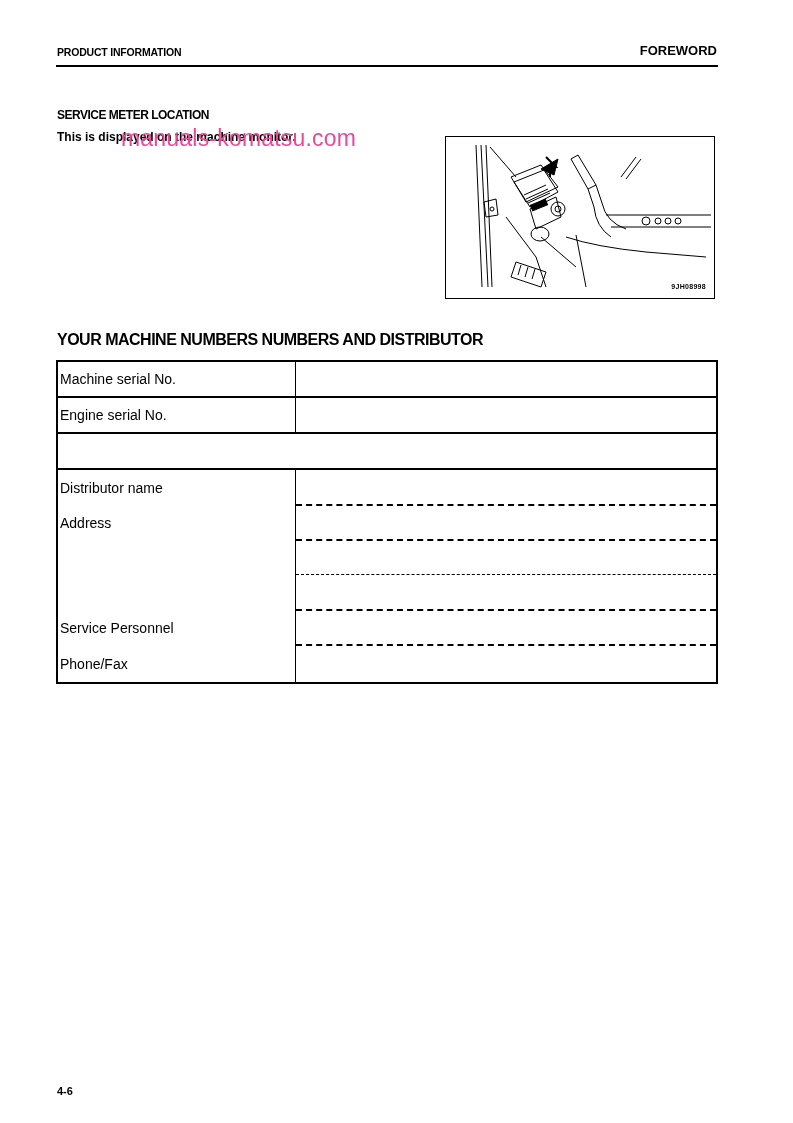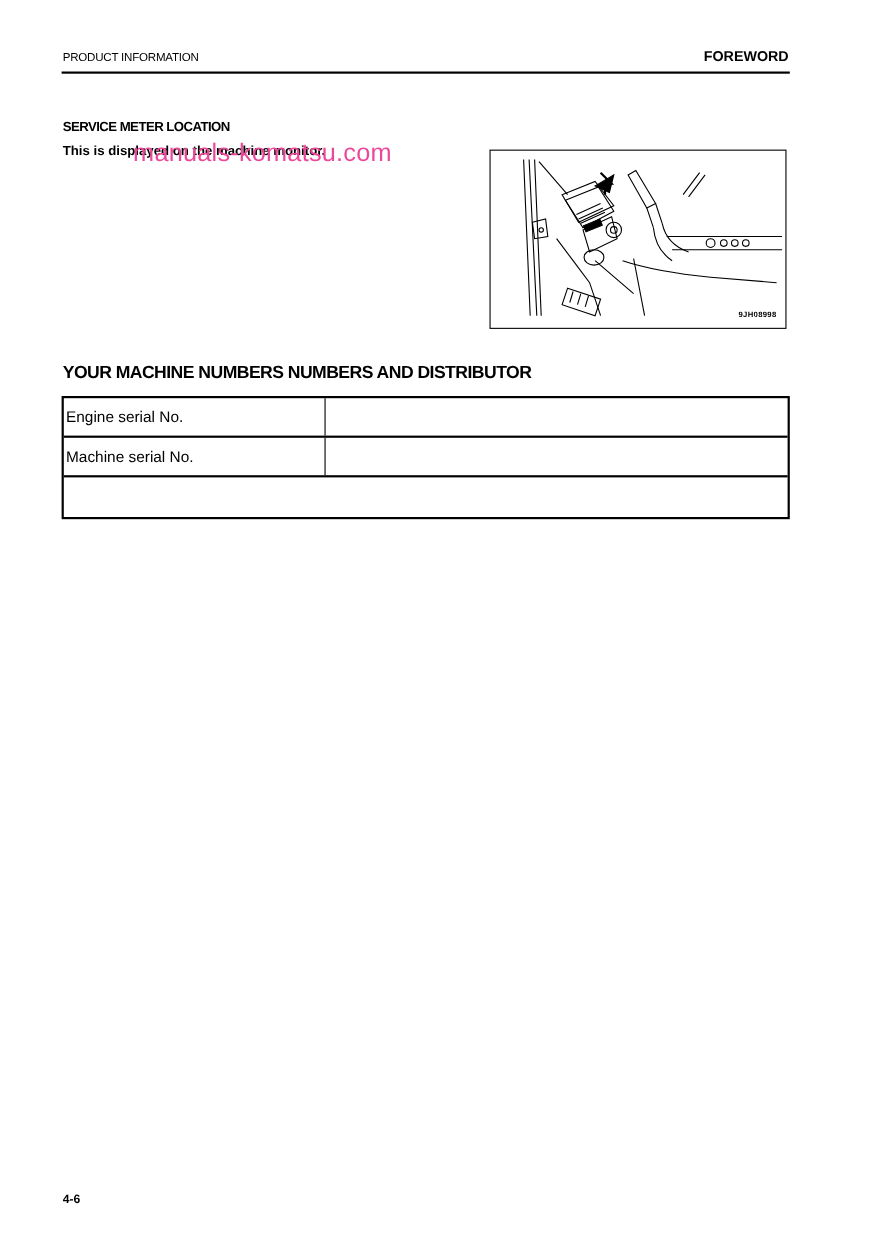--- a/index.html
+++ b/index.html
@@ -1,17 +1,17 @@
 <!DOCTYPE html>
 <html><head>
   <meta charset="utf-8">
   <style>
     html, body { margin: 0; padding: 0; background: #ffffff; }
     body { width: 793px; height: 1123px; position: relative; overflow: hidden; font-family: "Liberation Sans", sans-serif; color: #000; }
-    .hdr-left { position: absolute; left: 57px; top: 46px; font-size: 10.5px; font-weight: normal; letter-spacing: -0.2px; }
+    .hdr-left { position: absolute; left: 57px; top: 46px; font-size: 10.5px; font-weight: bold; letter-spacing: -0.2px; }
     .hdr-right { position: absolute; right: 76px; top: 43px; font-size: 13px; font-weight: bold; text-align: right; }
     .hdr-rule { position: absolute; left: 56px; top: 65px; width: 662px; height: 2px; background: #000; }
     .sec1-title { position: absolute; left: 57px; top: 108px; font-size: 12px; font-weight: bold; letter-spacing: -0.5px; }
     .sec1-desc { position: absolute; left: 57px; top: 130px; font-size: 12px; white-space: nowrap; font-weight: bold; }
     .watermark { position: absolute; left: 121px; top: 125px; font-size: 23px; color: #ec4899; white-space: nowrap; letter-spacing: 0.2px; }
     .figure { position: absolute; left: 445px; top: 136px; width: 270px; height: 163px; border: 1px solid #000; box-sizing: border-box; background: #fff; }
     .figure svg { position: absolute; left: 0; top: 0; }
     .fig-code { position: absolute; right: 8px; bottom: 8px; font-size: 7px; font-weight: bold; letter-spacing: 0.3px; }
     .sec2-title { position: absolute; left: 57px; top: 331px; font-size: 16px; font-weight: bold; letter-spacing: -0.5px; }
     .form-table { position: absolute; left: 56px; top: 360px; width: 662px; border: 2px solid #000; box-sizing: border-box; }
@@ -78,25 +78,40 @@
     <path d="M38 65 L50 62 L52 78 L40 80 Z"></path>
     <circle cx="46" cy="72" r="2"></circle>
   </svg>
   <span class="fig-code">9JH08998</span>
 </div>
 
 <div class="sec2-title">YOUR MACHINE NUMBERS NUMBERS AND DISTRIBUTOR</div>
 
 <div class="form-table">
   <div class="row">
+    <div class="label">Machine serial No.</div>
+    <div class="value"></div>
+  </div>
+  <div class="row">
     <div class="label">Engine serial No.</div>
     <div class="value"></div>
   </div>
   <div class="row">
-    <div class="label">Machine serial No.</div>
     <div class="value"></div>
   </div>
-  <div class="row">
-    <div class="value"></div>
+  <div class="dist-block">
+    <div class="labels">
+      <span style="top:10px">Distributor name</span>
+      <span style="top:45px">Address</span>
+      <span style="top:150px">Service Personnel</span>
+      <span style="top:186px">Phone/Fax</span>
+    </div>
+    <div class="fields">
+      <div class="dline" style="top:34px"></div>
+      <div class="dline" style="top:69px"></div>
+      <div class="dline thin" style="top:104px"></div>
+      <div class="dline" style="top:139px"></div>
+      <div class="dline" style="top:174px"></div>
+    </div>
   </div>
 </div>
 
 <div class="page-num">4-6</div>
 
 </body></html>

